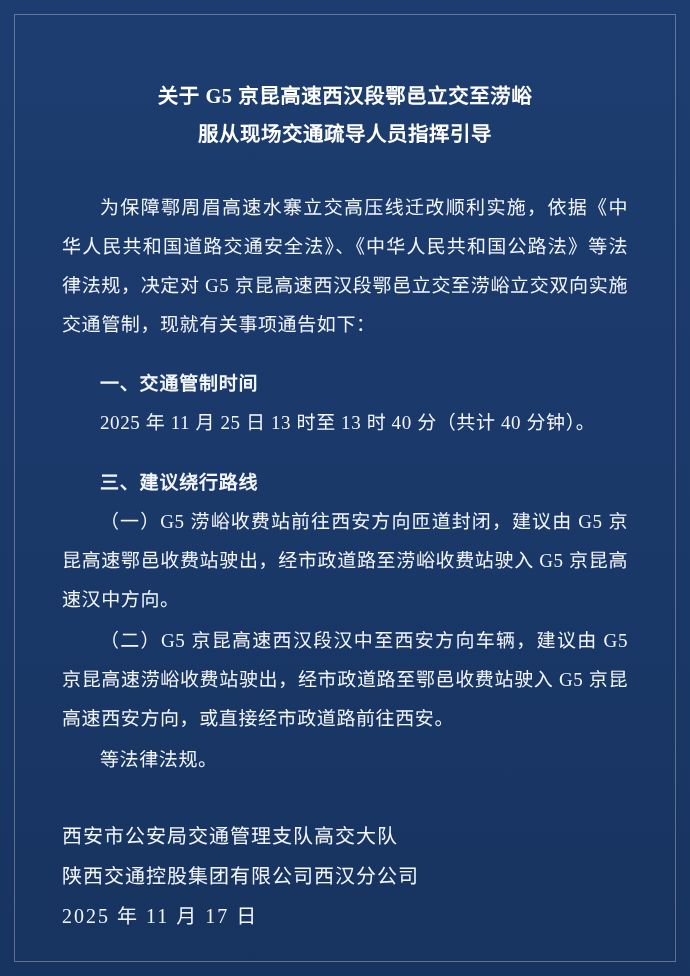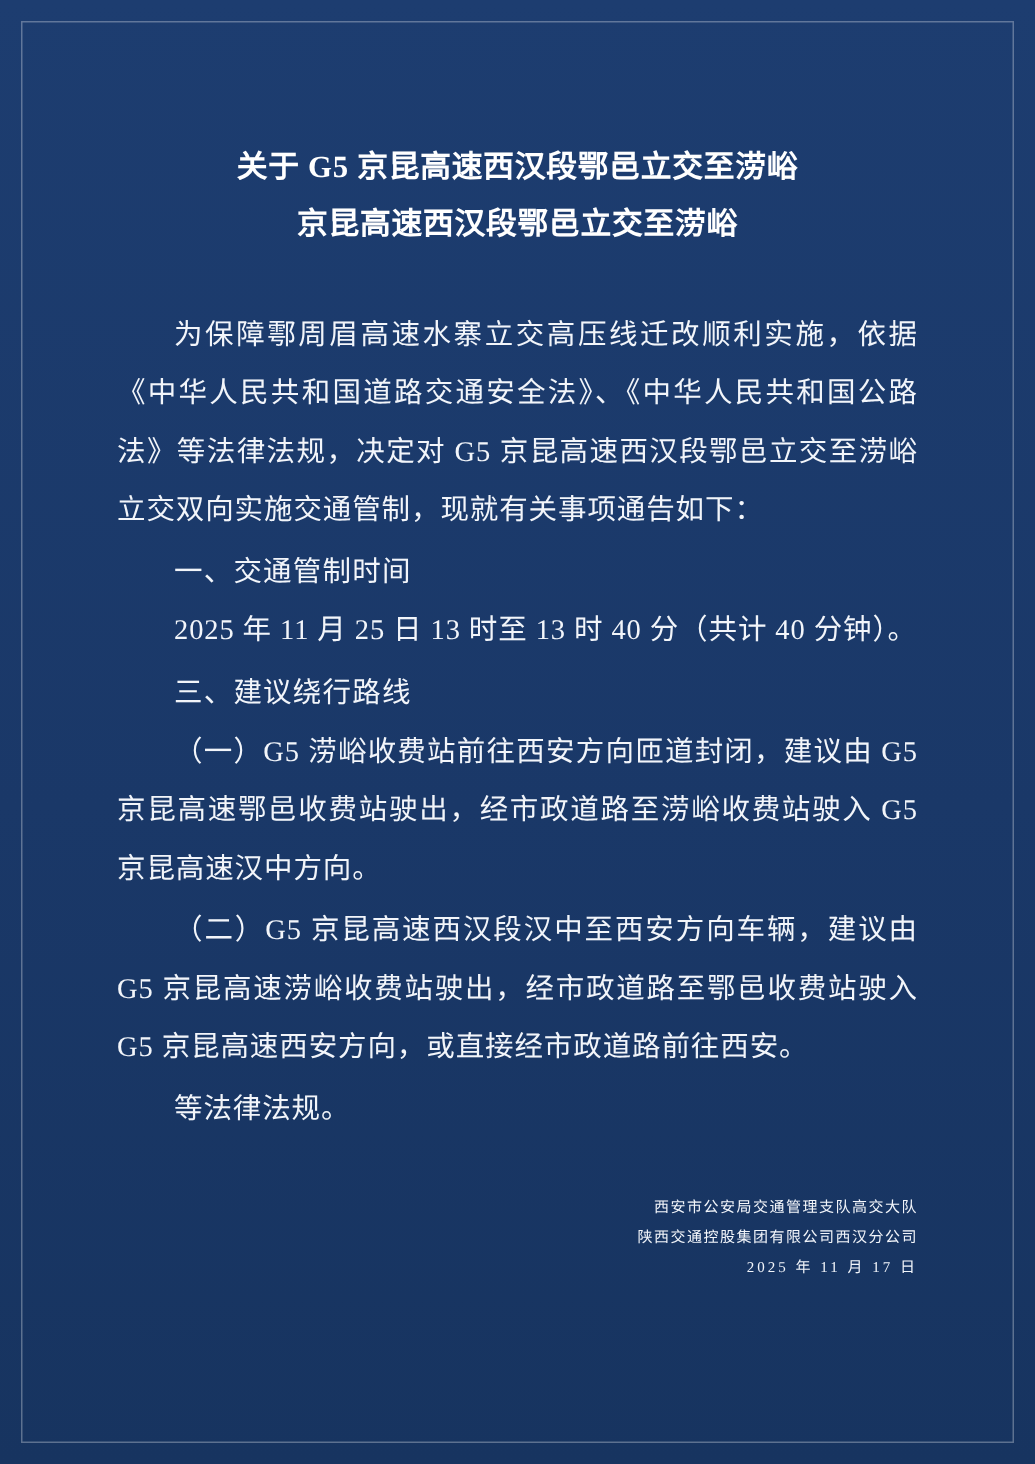--- a/index.html
+++ b/index.html
@@ -13,21 +13,21 @@
     font-family: "Liberation Serif", "DejaVu Serif", serif;
     color: #ffffff;
     overflow: hidden;
   }
   .page {
     position: relative;
     width: 690px;
     height: 976px;
     box-sizing: border-box;
     background: linear-gradient(180deg, #1d3d70 0%, #1a3868 55%, #173460 100%);
-    padding: 16px;
+    padding: 0;
   }
   .frame {
     position: absolute;
     left: 14px;
     top: 14px;
     right: 14px;
     bottom: 14px;
     border: 1px solid rgba(255,255,255,0.30);
     pointer-events: none;
   }
@@ -54,29 +54,29 @@
     letter-spacing: 0.6px;
     color: #f2f5fa;
   }
   .para {
     margin: 0 0 2px 0;
     text-indent: 2em;
     text-align: justify;
     text-justify: inter-ideograph;
   }
   .heading {
-    margin: 2px 0 0 0;
+    margin: 20px 0 0 0;
     text-indent: 2em;
-    font-weight: normal;
+    font-weight: bold;
     letter-spacing: 0.8px;
   }
   .signature {
     margin-top: 36px;
-    text-align: right;
-    font-size: 10px;
+    text-align: left;
+    font-size: 20px;
     line-height: 2.0;
     letter-spacing: 1px;
     color: #f2f5fa;
   }
   .signature .sig-line {
     display: block;
   }
   .signature .sig-date {
     display: block;
     letter-spacing: 2px;
@@ -86,21 +86,21 @@
 </head>
 <body>
 
 <div class="page">
   <div class="frame"></div>
 
   <div class="content">
 
     <h1 class="title">
       <span class="line">关于 G5 京昆高速西汉段鄂邑立交至涝峪</span>
-      <span class="line">京昆高速西汉段鄂邑立交至涝峪</span>
+      <span class="line">服从现场交通疏导人员指挥引导</span>
     </h1>
 
     <div class="body-text">
 
       <p class="para">为保障鄠周眉高速水寨立交高压线迁改顺利实施，依据《中华人民共和国道路交通安全法》、《中华人民共和国公路法》等法律法规，决定对 G5 京昆高速西汉段鄂邑立交至涝峪立交双向实施交通管制，现就有关事项通告如下：</p>
 
       <p class="heading">一、交通管制时间</p>
       <p class="para">2025 年 11 月 25 日 13 时至 13 时 40 分（共计 40 分钟）。</p>
 
 

